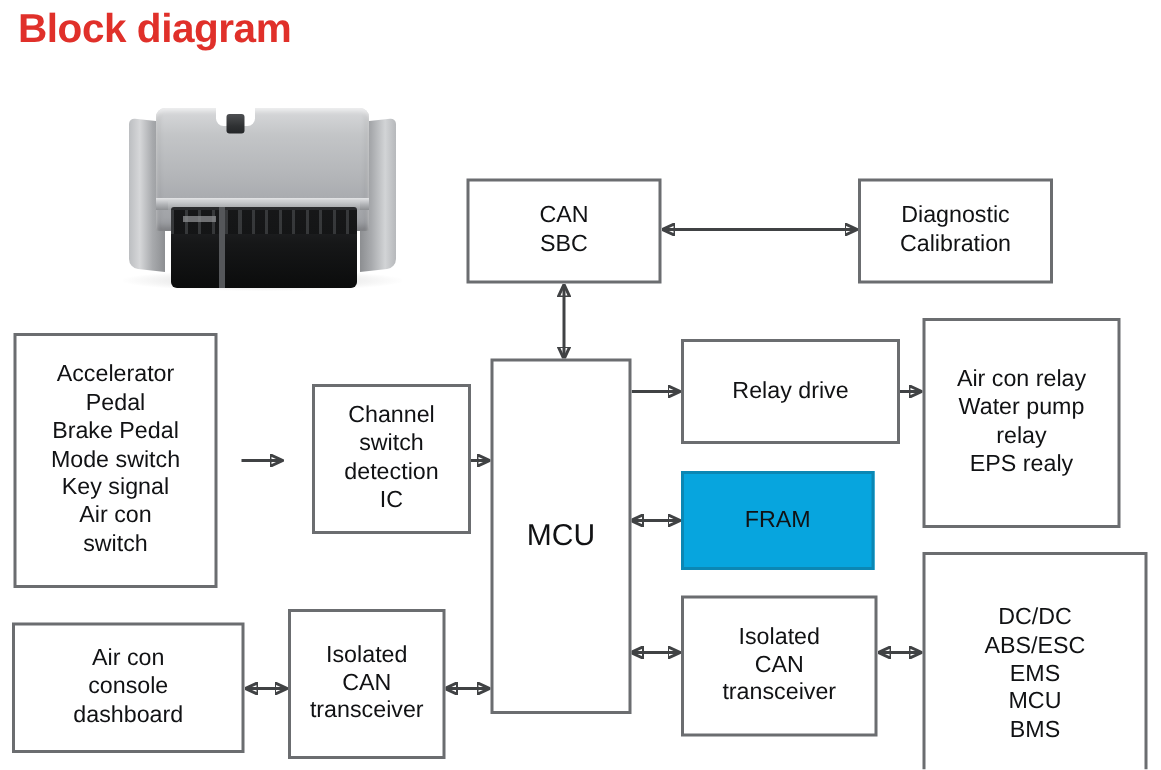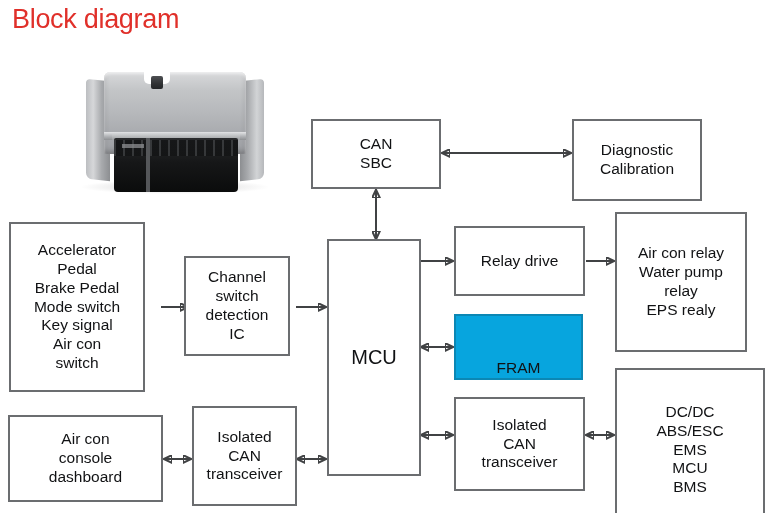--- a/index.html
+++ b/index.html
@@ -17,21 +17,21 @@
     background: #ffffff;
     overflow: hidden;
   }
 
   
   #title {
     position: absolute;
     left: 12px;
     top: 6px;
     font-size: 27px;
-    font-weight: normal;
+    font-weight: bold;
     color: #e0302a;
     letter-spacing: -0.3px;
     line-height: 1;
     white-space: nowrap;
   }
 
   
   #ecu-photo {
     position: absolute;
     left: 66px;
@@ -220,46 +220,46 @@
   <div class="box" style="left:9px;  top:222px; width:136px; height:170px;">
     <span class="txt">Accelerator
 Pedal
 Brake Pedal
 Mode switch
 Key signal
 Air con
 switch</span>
   </div>
 
-  <div class="box" style="left:184px; top:256px; width:106px; height:100px;">
+  <div class="box" style="left:208px; top:256px; width:106px; height:100px;">
     <span class="txt">Channel
 switch
 detection
 IC</span>
   </div>
 
   <div class="box" style="left:311px; top:119px; width:130px; height:70px;">
     <span class="txt">CAN
 SBC</span>
   </div>
 
-  <div class="box" style="left:572px; top:119px; width:130px; height:82px;">
+  <div class="box" style="left:572px; top:119px; width:130px; height:70px;">
     <span class="txt">Diagnostic
 Calibration</span>
   </div>
 
   <div class="box mcu" style="left:327px; top:239px; width:94px; height:237px;">
     <span class="txt">MCU</span>
   </div>
 
-  <div class="box" style="left:454px; top:226px; width:131px; height:70px;">
+  <div class="box" style="left:454px; top:226px; width:146px; height:70px;">
     <span class="txt">Relay drive</span>
   </div>
 
-  <div class="box fram" style="left:454px; top:314px; width:129px; height:66px;align-items:flex-end;">
+  <div class="box fram" style="left:454px; top:314px; width:129px; height:66px;">
     <span class="txt">FRAM</span>
   </div>
 
   <div class="box" style="left:615px; top:212px; width:132px; height:140px;">
     <span class="txt">Air con relay
 Water pump
 relay
 EPS realy</span>
   </div>
 

